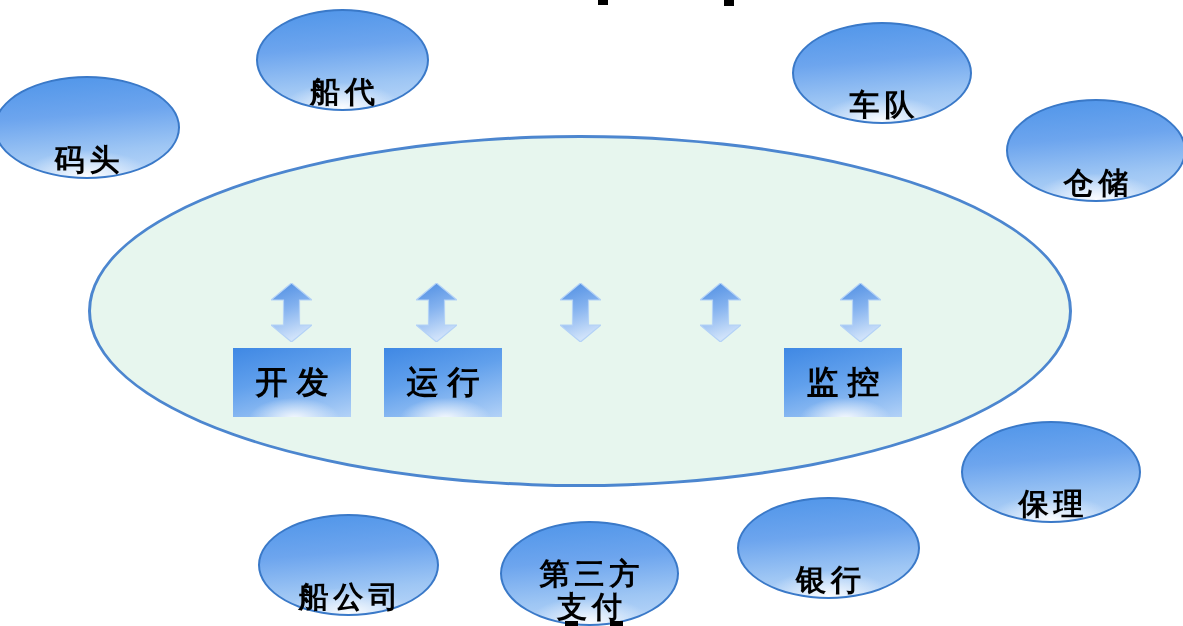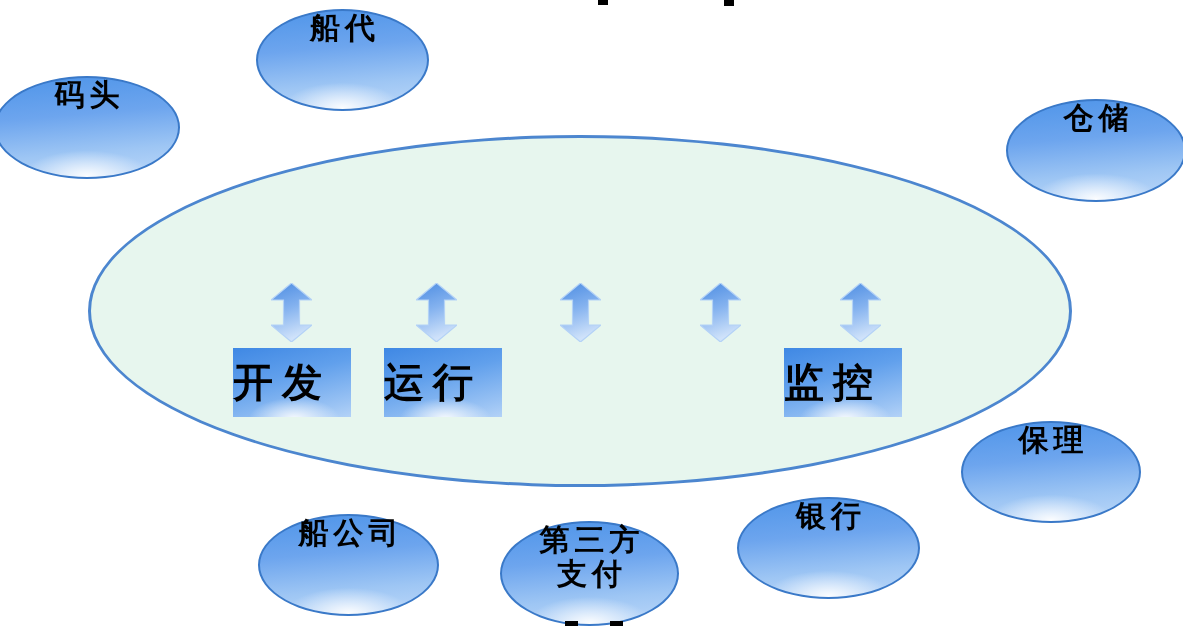--- a/index.html
+++ b/index.html
@@ -38,41 +38,41 @@
     font-size: 37px;
     font-weight: bold;
     letter-spacing: 3px;
     white-space: nowrap;
   }
   
   .func-box {
     position: absolute;
     top: 348px;
     width: 118px; height: 69px;
-    display: flex; align-items: center; justify-content: flex-start;
+    display: flex; align-items: center; justify-content: center;
     background:
       radial-gradient(ellipse 62% 48% at 52% 102%, rgba(255,255,255,0.9) 0%, rgba(255,255,255,0) 62%),
       linear-gradient(165deg, #3f88e4 0%, #61a0ec 42%, #9cc4f4 85%, #b3d2f7 100%);
-    font-size: 40px;
+    font-size: 32px;
     font-weight: bold;
   }
   .func-box .lbl { letter-spacing: 9px; margin-right: -9px; }
   
   .arrow {
     position: absolute;
     top: 283px;
     width: 41px; height: 59px;
   }
   
   .node {
     position: absolute;
     border-radius: 50%;
     border: 2px solid #3a79c8;
     box-sizing: border-box;
-    display: flex; align-items: flex-start; justify-content: center;
+    display: flex; align-items: flex-end; justify-content: center;
     background:
       radial-gradient(ellipse 52% 38% at 50% 99%, rgba(255,255,255,0.95) 0%, rgba(255,255,255,0) 68%),
       linear-gradient(175deg, #4f95e9 0%, #6da5ee 38%, #9ec6f4 72%, #bcd8f9 100%);
     font-size: 30px;
     font-weight: bold;
     text-align: center;
     white-space: pre-line;
     line-height: 1.12;
   }
   .node .lbl { letter-spacing: 5px; margin-right: -5px; }
@@ -135,20 +135,23 @@
   <div class="func-box" style="left:784px">
     <span class="lbl">监控</span>
   </div>
 
   <div class="node" style="left:-6px;  top:76px;  width:186px; height:103px;">
     <span class="lbl">码头</span>
   </div>
   <div class="node" style="left:256px; top:9px;   width:173px; height:102px;">
     <span class="lbl">船代</span>
   </div>
+  <div class="node" style="left:792px; top:22px;  width:180px; height:102px;">
+    <span class="lbl">车队</span>
+  </div>
   <div class="node" style="left:1006px;top:99px;  width:180px; height:103px;">
     <span class="lbl">仓储</span>
   </div>
 
   <div class="node" style="left:500px; top:521px; width:179px; height:105px;">
     <span class="lbl">第三方
 支付</span>
   </div>
   <div class="node" style="left:258px; top:514px; width:181px; height:102px;">
     <span class="lbl">船公司</span>

